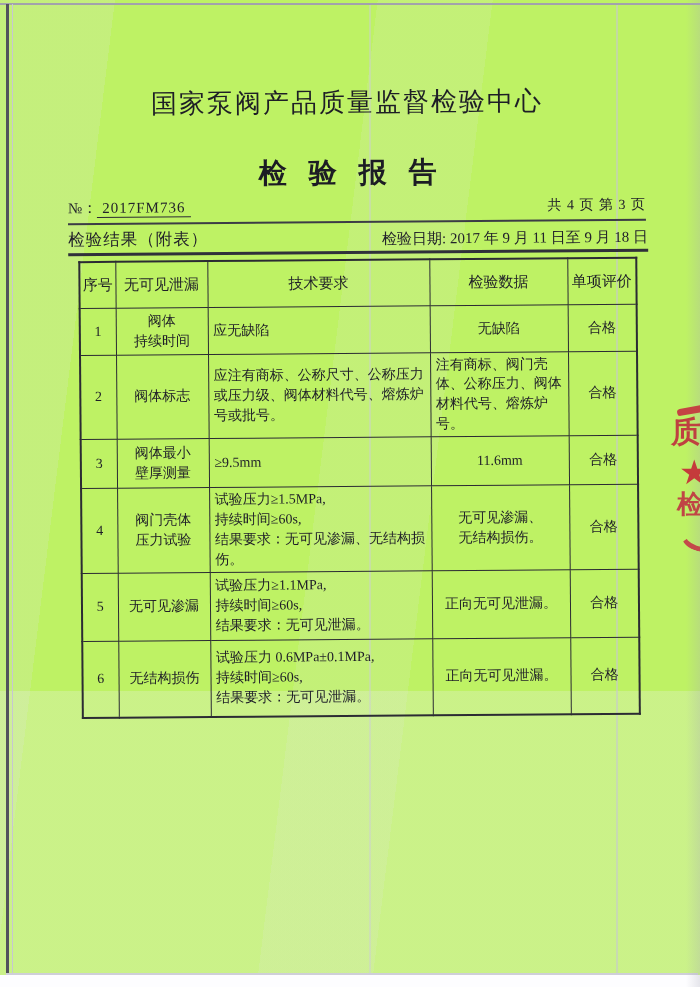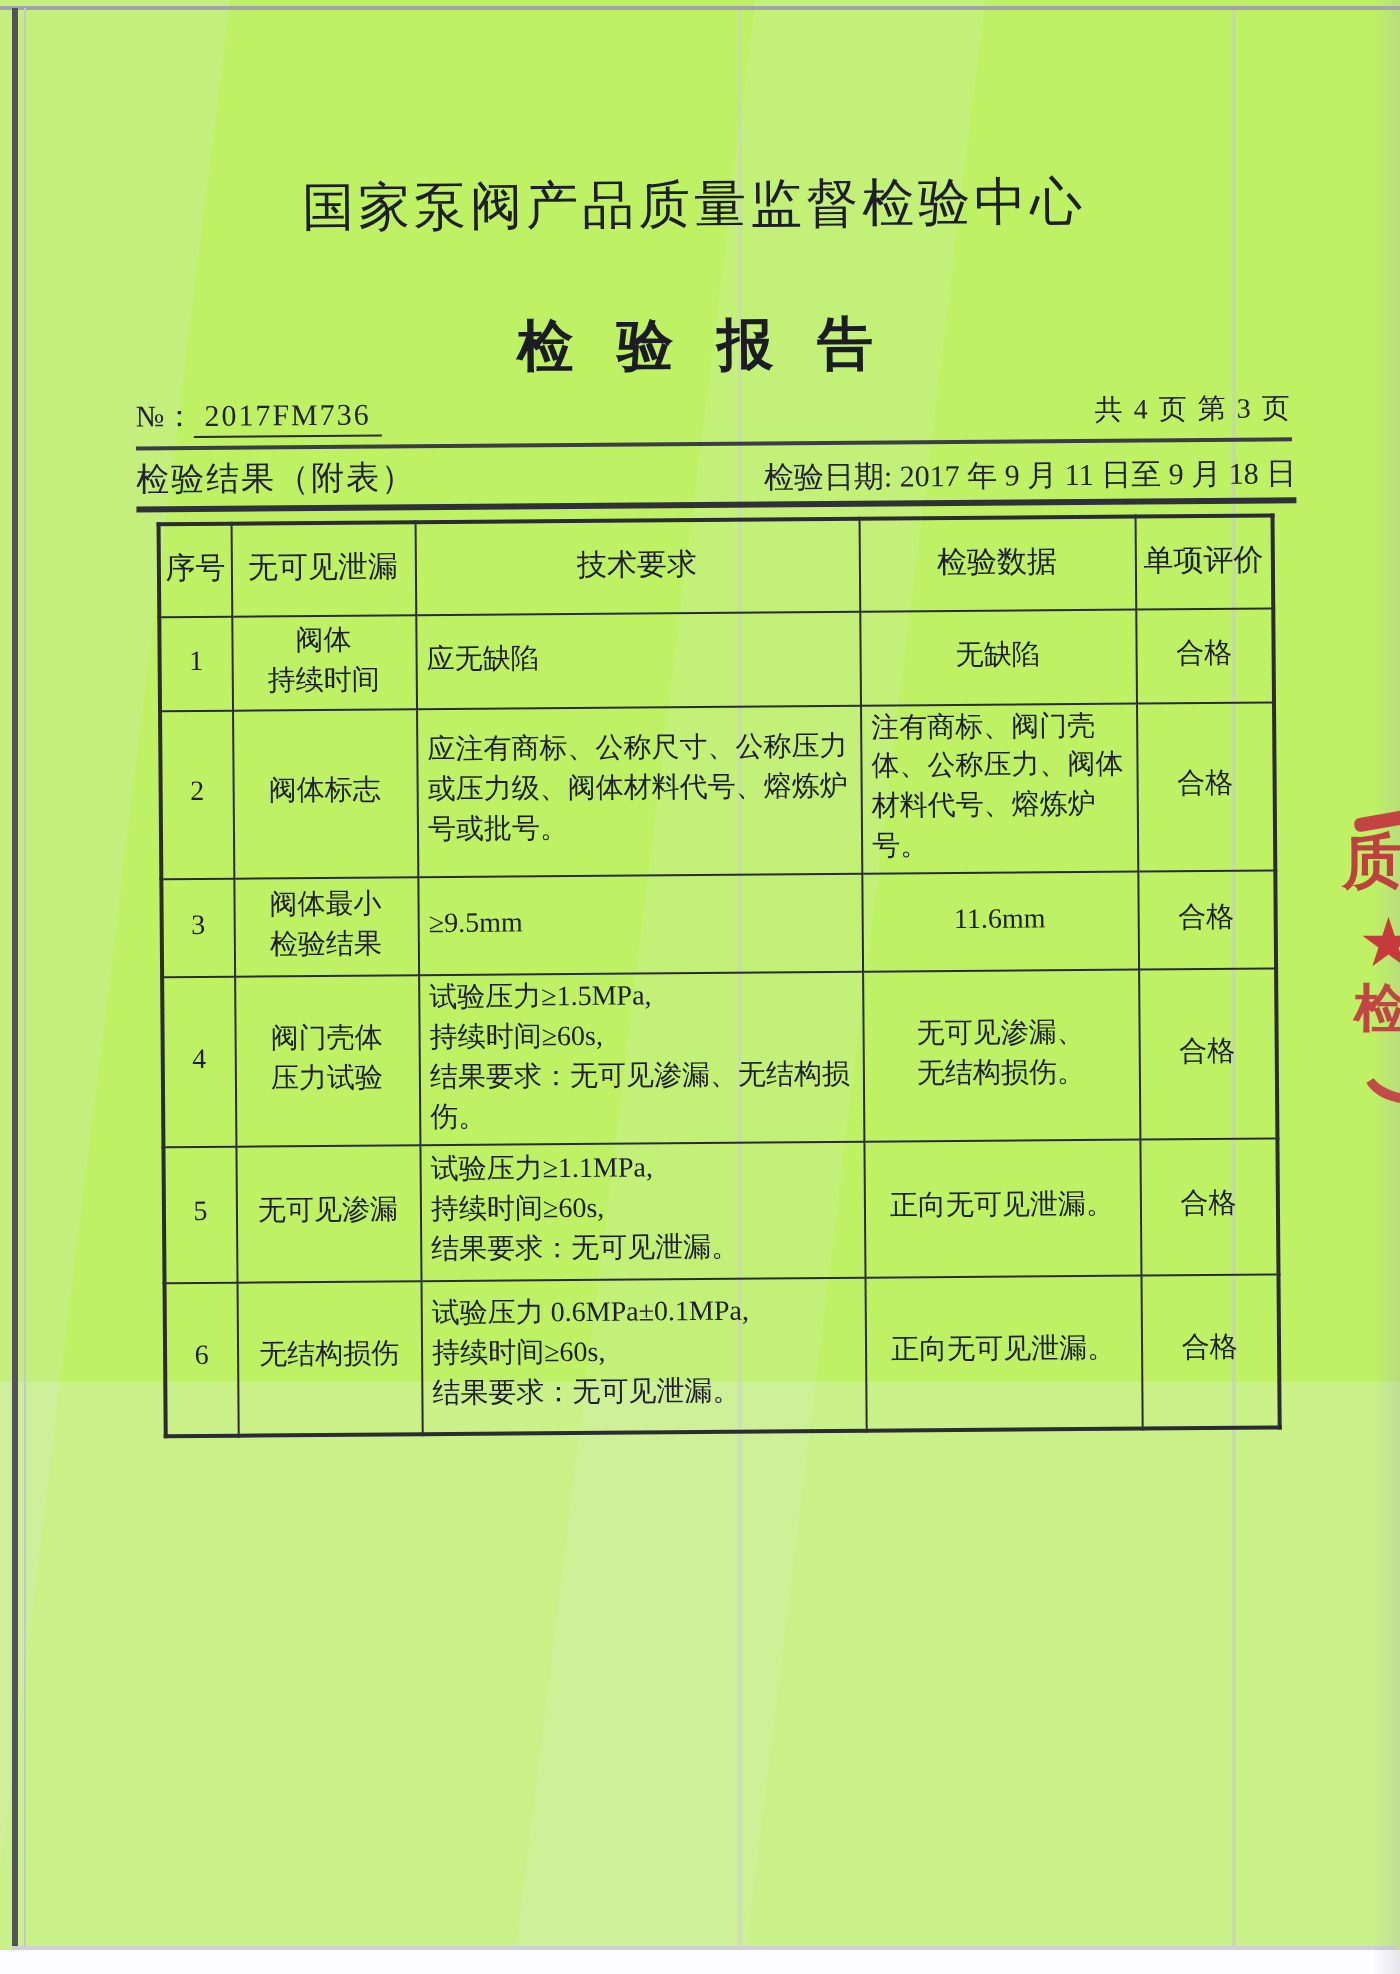--- a/index.html
+++ b/index.html
@@ -148,21 +148,21 @@
       <tr class="h-r2">
         <td class="c">2</td>
         <td class="c">阀体标志</td>
         <td class="l">应注有商标、公称尺寸、公称压力或压力级、阀体材料代号、熔炼炉号或批号。</td>
         <td class="l">注有商标、阀门壳体、公称压力、阀体材料代号、熔炼炉号。</td>
         <td class="c">合格</td>
       </tr>
       <tr class="h-r3">
         <td class="c">3</td>
         <td class="c">阀体最小
-检验结果</td>
+壁厚测量</td>
         <td class="l">≥9.5mm</td>
         <td class="c">11.6mm</td>
         <td class="c">合格</td>
       </tr>
       <tr class="h-r4">
         <td class="c">4</td>
         <td class="c">阀门壳体
 压力试验</td>
         <td class="l">试验压力≥1.5MPa,
 持续时间≥60s,

